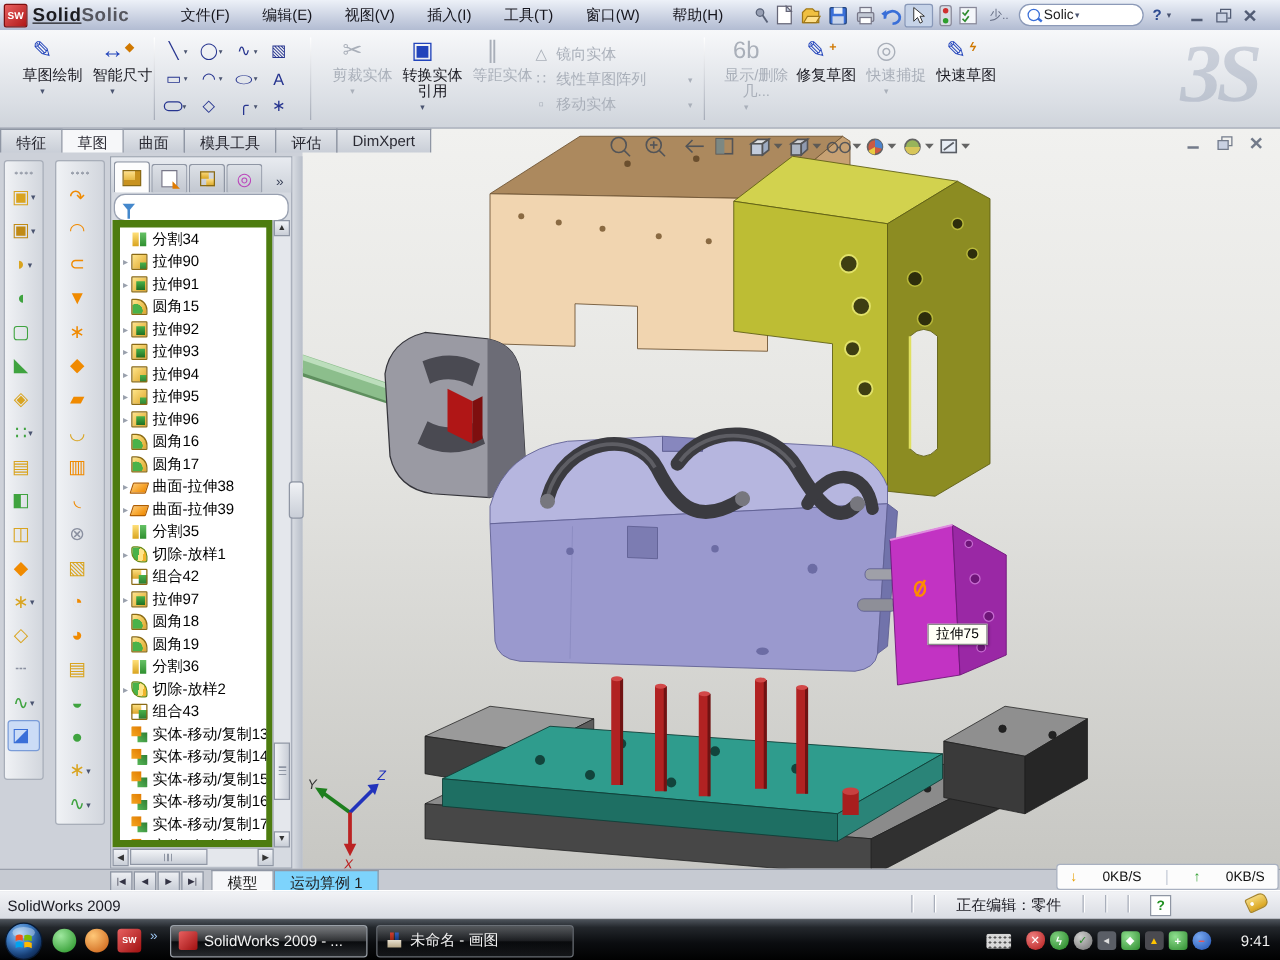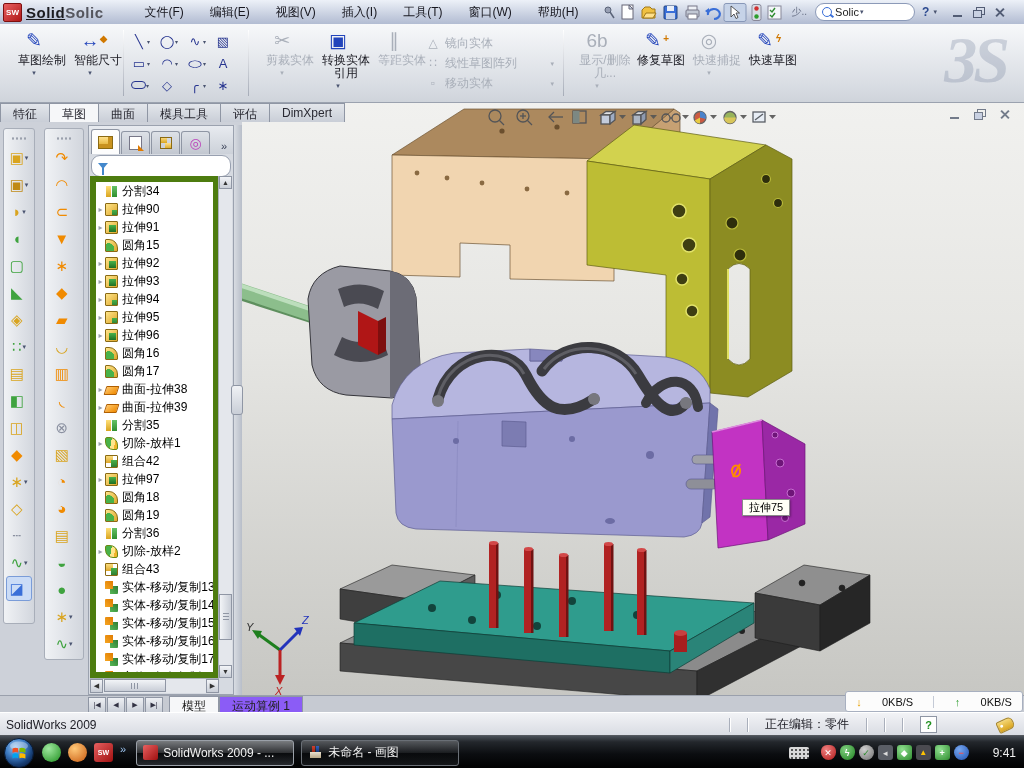--- a/index.html
+++ b/index.html
@@ -138,26 +138,26 @@
   
   #netbox{position:absolute;left:845px;top:691px;width:176px;height:19px;background:#FCFCFC;
     border:1px solid #A8B0C0;border-radius:3px;z-index:40;display:flex;align-items:center;
     justify-content:space-around;font-size:11px;color:#111;}
   #netbox .dn{color:#E8A000;font-weight:bold;} #netbox .up{color:#2E9E2E;font-weight:bold;}
   #netbox .nsep{width:1px;height:12px;background:#C4CAD6;}
   #modeltabs{position:absolute;left:0;top:695px;width:1024px;height:17px;background:#C6CAD2;
     border-top:1px solid #9AA0AC;display:flex;align-items:stretch;font-size:12px;}
   .navbtn{width:16px;margin-top:1px;background:linear-gradient(#EDEFF3,#C9CED7);border:1px solid #8F96A4;
     font-size:7px;color:#334;display:flex;align-items:center;justify-content:center;}
-  .mtab{padding:1px 12px 0;border:1px solid #8F96A4;border-bottom:none;background:#8b5cf6;color:#222;}
+  .mtab{padding:1px 12px 0;border:1px solid #8F96A4;border-bottom:none;background:#7dd3fc;color:#222;}
   .mtab.active{background:#F6F7F9;}
   #statusbar{position:absolute;left:0;top:712px;width:1024px;height:23px;
     background:linear-gradient(#F2F3F6,#D8DBE2);border-top:1px solid #fff;display:flex;align-items:center;font-size:12px;color:#1A1A22;}
   #statusbar .appname{padding-left:6px;}
-  #statusbar .right{margin-left:auto;display:flex;align-items:center;gap:17px;padding-right:10px;}
+  #statusbar .right{margin-left:auto;display:flex;align-items:flex-start;gap:17px;padding-right:10px;}
   .ssep{width:1px;height:14px;background:#A9AFBB;box-shadow:1px 0 0 #fff;}
   .qbadge{width:15px;height:15px;background:#fff;border:1px solid #8F96A4;color:#1F8F1F;font-weight:bold;
     font-size:11px;display:flex;align-items:center;justify-content:center;}
   .tagicon{width:15px;height:10px;background:linear-gradient(#F5D878,#D9A41F);border:1px solid #A8862A;
     border-radius:2px 5px 5px 2px;transform:rotate(-25deg);position:relative;}
   .tagicon::after{content:"";position:absolute;left:2px;top:3px;width:3px;height:3px;background:#fff;border-radius:50%;}
   
   #taskbar{position:absolute;left:0;top:735px;width:1024px;height:33px;
     background:linear-gradient(#4A5058,#23272C 18%,#0B0D10 55%,#000);border-top:1px solid #55595F;
     display:flex;align-items:center;}

